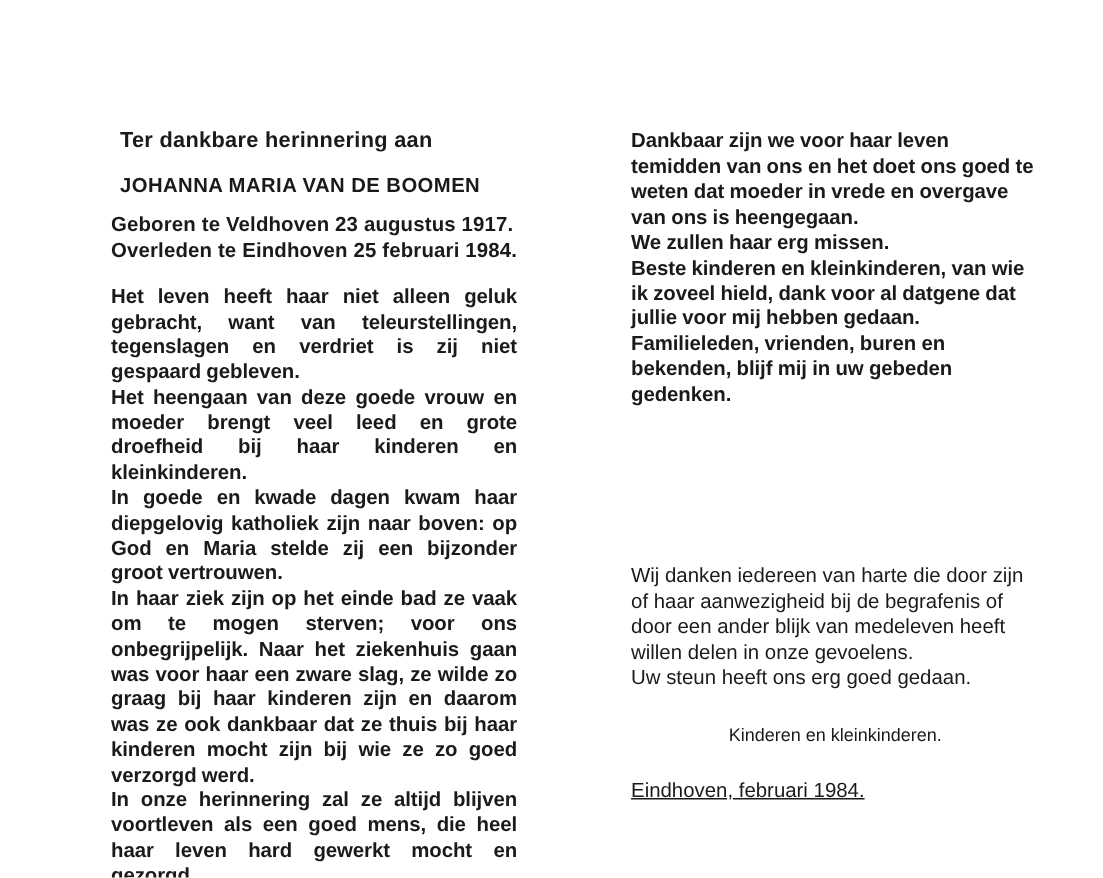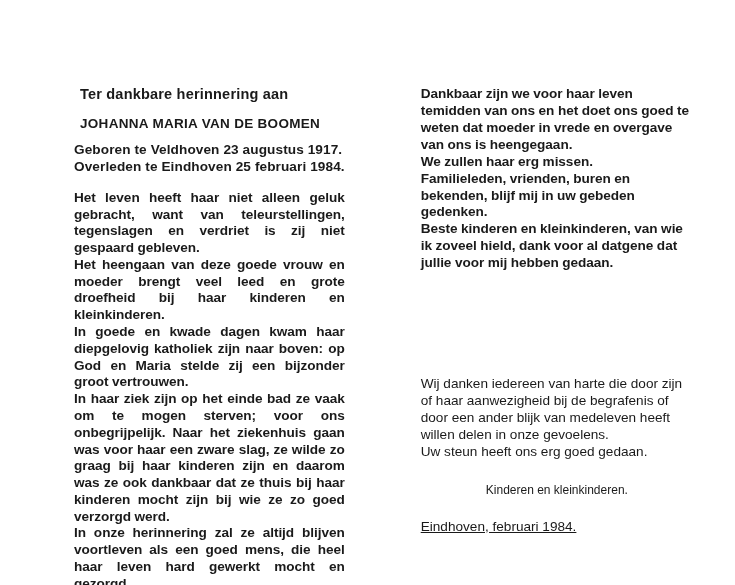--- a/index.html
+++ b/index.html
@@ -117,22 +117,22 @@
       <p class="body-par">Het leven heeft haar niet alleen geluk gebracht, want van teleurstellingen, tegenslagen en verdriet is zij niet gespaard gebleven.</p>
       <p class="body-par">Het heengaan van deze goede vrouw en moeder brengt veel leed en grote droefheid bij haar kinderen en kleinkinderen.</p>
       <p class="body-par">In goede en kwade dagen kwam haar diepgelovig katholiek zijn naar boven: op God en Maria stelde zij een bijzonder groot vertrouwen.</p>
       <p class="body-par">In haar ziek zijn op het einde bad ze vaak om te mogen sterven; voor ons onbegrijpelijk. Naar het ziekenhuis gaan was voor haar een zware slag, ze wilde zo graag bij haar kinderen zijn en daarom was ze ook dankbaar dat ze thuis bij haar kinderen mocht zijn bij wie ze zo goed verzorgd werd.</p>
       <p class="body-par">In onze herinnering zal ze altijd blijven voortleven als een goed mens, die heel haar leven hard gewerkt mocht en gezorgd.</p>
     </div>
 
     <div class="col col-right">
       <p class="body-par">Dankbaar zijn we voor haar leven temidden van ons en het doet ons goed te weten dat moeder in vrede en overgave van ons is heengegaan.</p>
       <p class="body-par">We zullen haar erg missen.</p>
+      <p class="body-par">Beste kinderen en kleinkinderen, van wie ik zoveel hield, dank voor al datgene dat jullie voor mij hebben gedaan.</p>
       <p class="body-par">Familieleden, vrienden, buren en bekenden, blijf mij in uw gebeden gedenken.</p>
-      <p class="body-par">Beste kinderen en kleinkinderen, van wie ik zoveel hield, dank voor al datgene dat jullie voor mij hebben gedaan.</p>
 
       <div class="gap-block"></div>
 
       <p class="closing">Wij danken iedereen van harte die door zijn of haar aanwezigheid bij de begrafenis of door een ander blijk van medeleven heeft willen delen in onze gevoelens.</p>
       <p class="closing">Uw steun heeft ons erg goed gedaan.</p>
       <p class="signature">Kinderen en kleinkinderen.</p>
       <p class="place-date">Eindhoven, februari 1984.</p>
     </div>
 
   </div>

